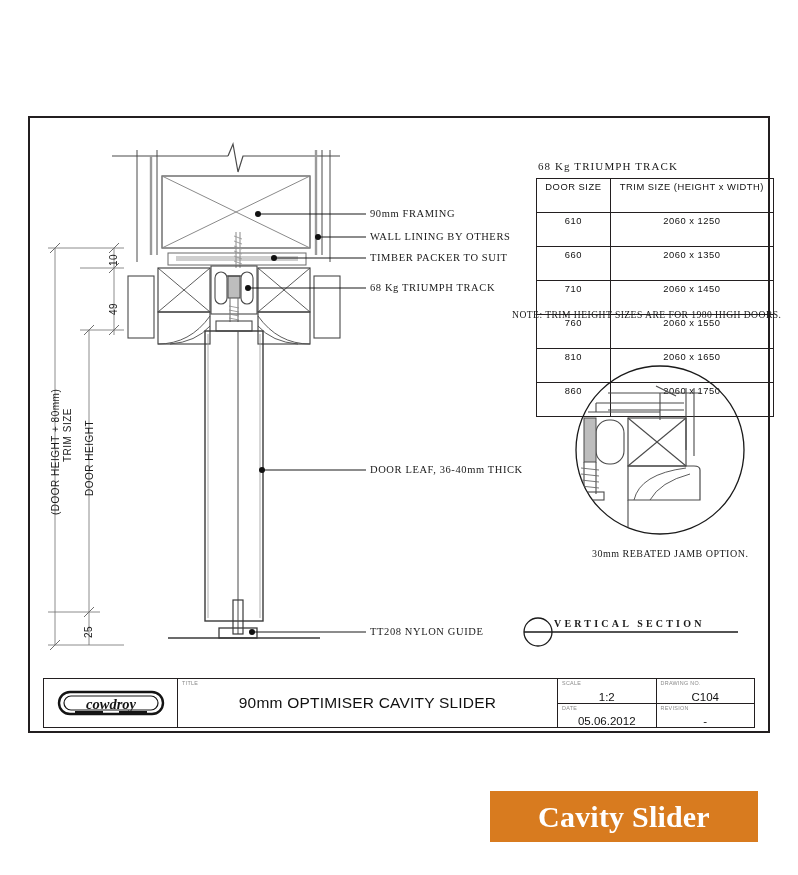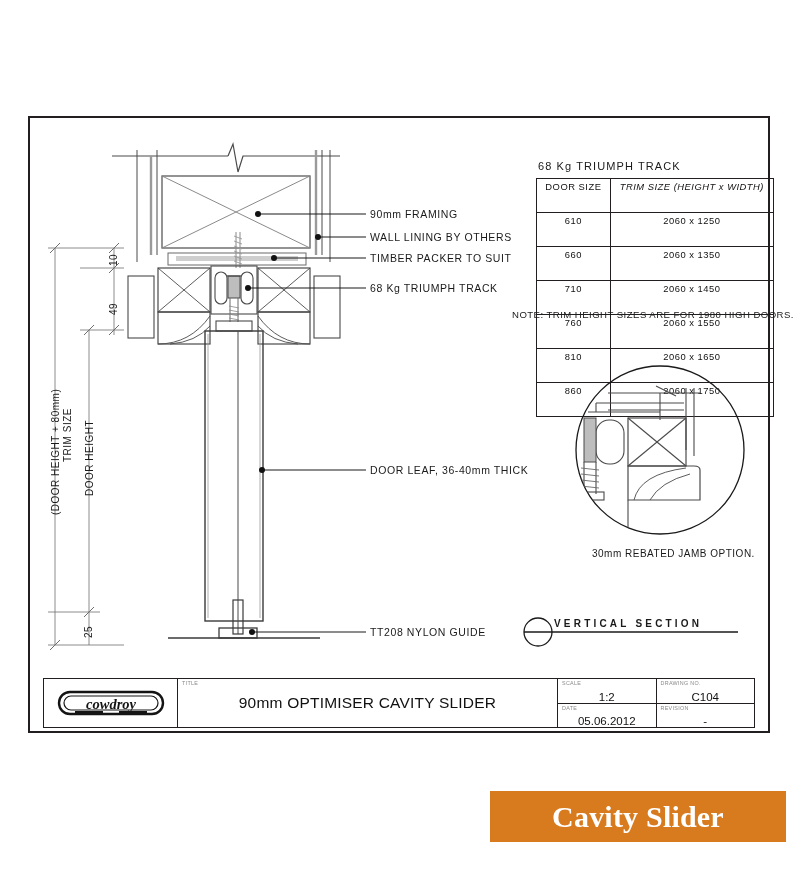--- a/index.html
+++ b/index.html
@@ -29,21 +29,21 @@
   .svg-layer {
     position: absolute;
     left: 0; top: 0;
     width: 798px; height: 875px;
     pointer-events: none;
   }
 
   
   .cadtext {
     position: absolute;
-    font-family: Liberation Sans, sans-serif;
+    font-family: Liberation Serif, serif;
     color: #1a1a1a;
     white-space: nowrap;
     letter-spacing: 0.6px;
   }
   .lead-label { font-size: 10.5px; }
   .table-title { font-size: 11px; letter-spacing: 1.1px; }
   .note-text { font-size: 9.6px; letter-spacing: 0.45px; }
   .detail-caption { font-size: 10px; letter-spacing: 0.5px; }
   .section-title {
     font-size: 10px;
@@ -71,21 +71,21 @@
   #spec-table td, #spec-table th {
     border: 1px solid #231f20;
     text-align: center;
     padding: 2px 0 20px;
     height: 17px;
     font-weight: normal;
     letter-spacing: 0.5px;
   }
   #spec-table th { font-weight: normal; }
   #spec-table .col-door { width: 74px; }
-  #spec-table .col-trim { width: 164px; font-style: italic; }
+  #spec-table .col-trim { width: 164px; }
 
   
   #title-block {
     position: absolute;
     left: 43px; top: 678px;
     width: 712px; height: 50px;
     border: 1.6px solid #231f20;
     display: flex;
     background: #fff;
   }
@@ -124,21 +124,21 @@
   }
   .tb-val { font-size: 11.5px; color: #111; padding-top: 5px; }
 
   
   .logo-wrap { width: 108px; height: 30px; position: relative; }
 
   
   #cavity-banner {
     position: absolute;
     left: 490px; top: 791px;
-    width: 296px; height: 51px;
+    width: 268px; height: 51px;
     background: #d87b1f;
     display: flex;
     align-items: center;
     justify-content: center;
   }
   #cavity-banner .banner-text {
     color: #ffffff;
     font-family: "Liberation Serif", serif;
     font-weight: bold;
     font-size: 30px;

